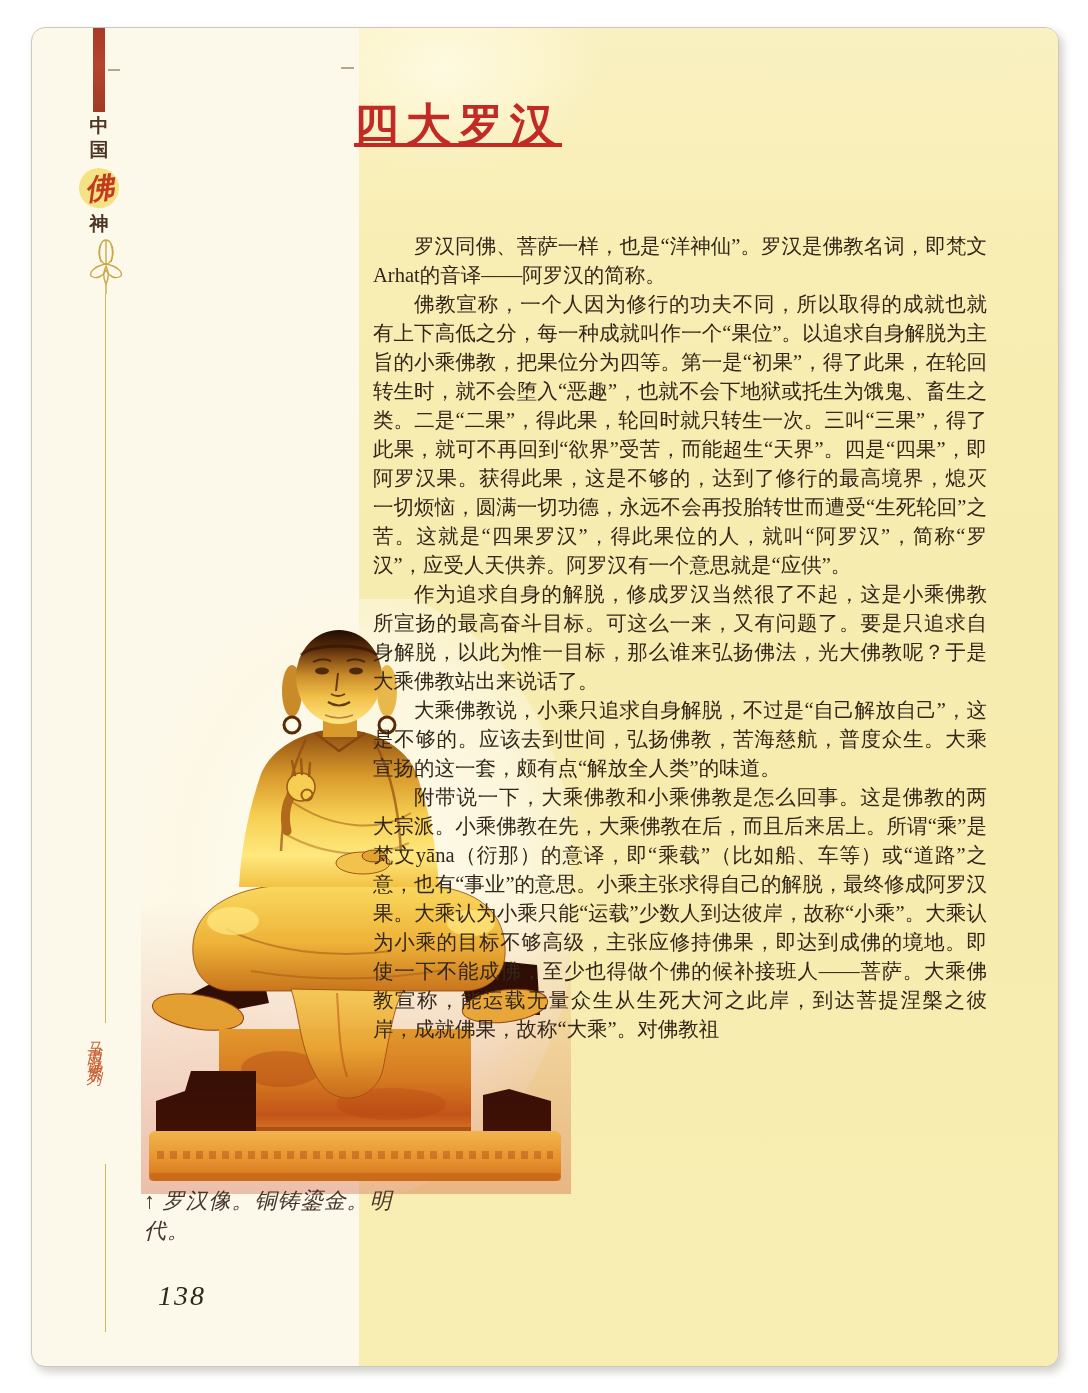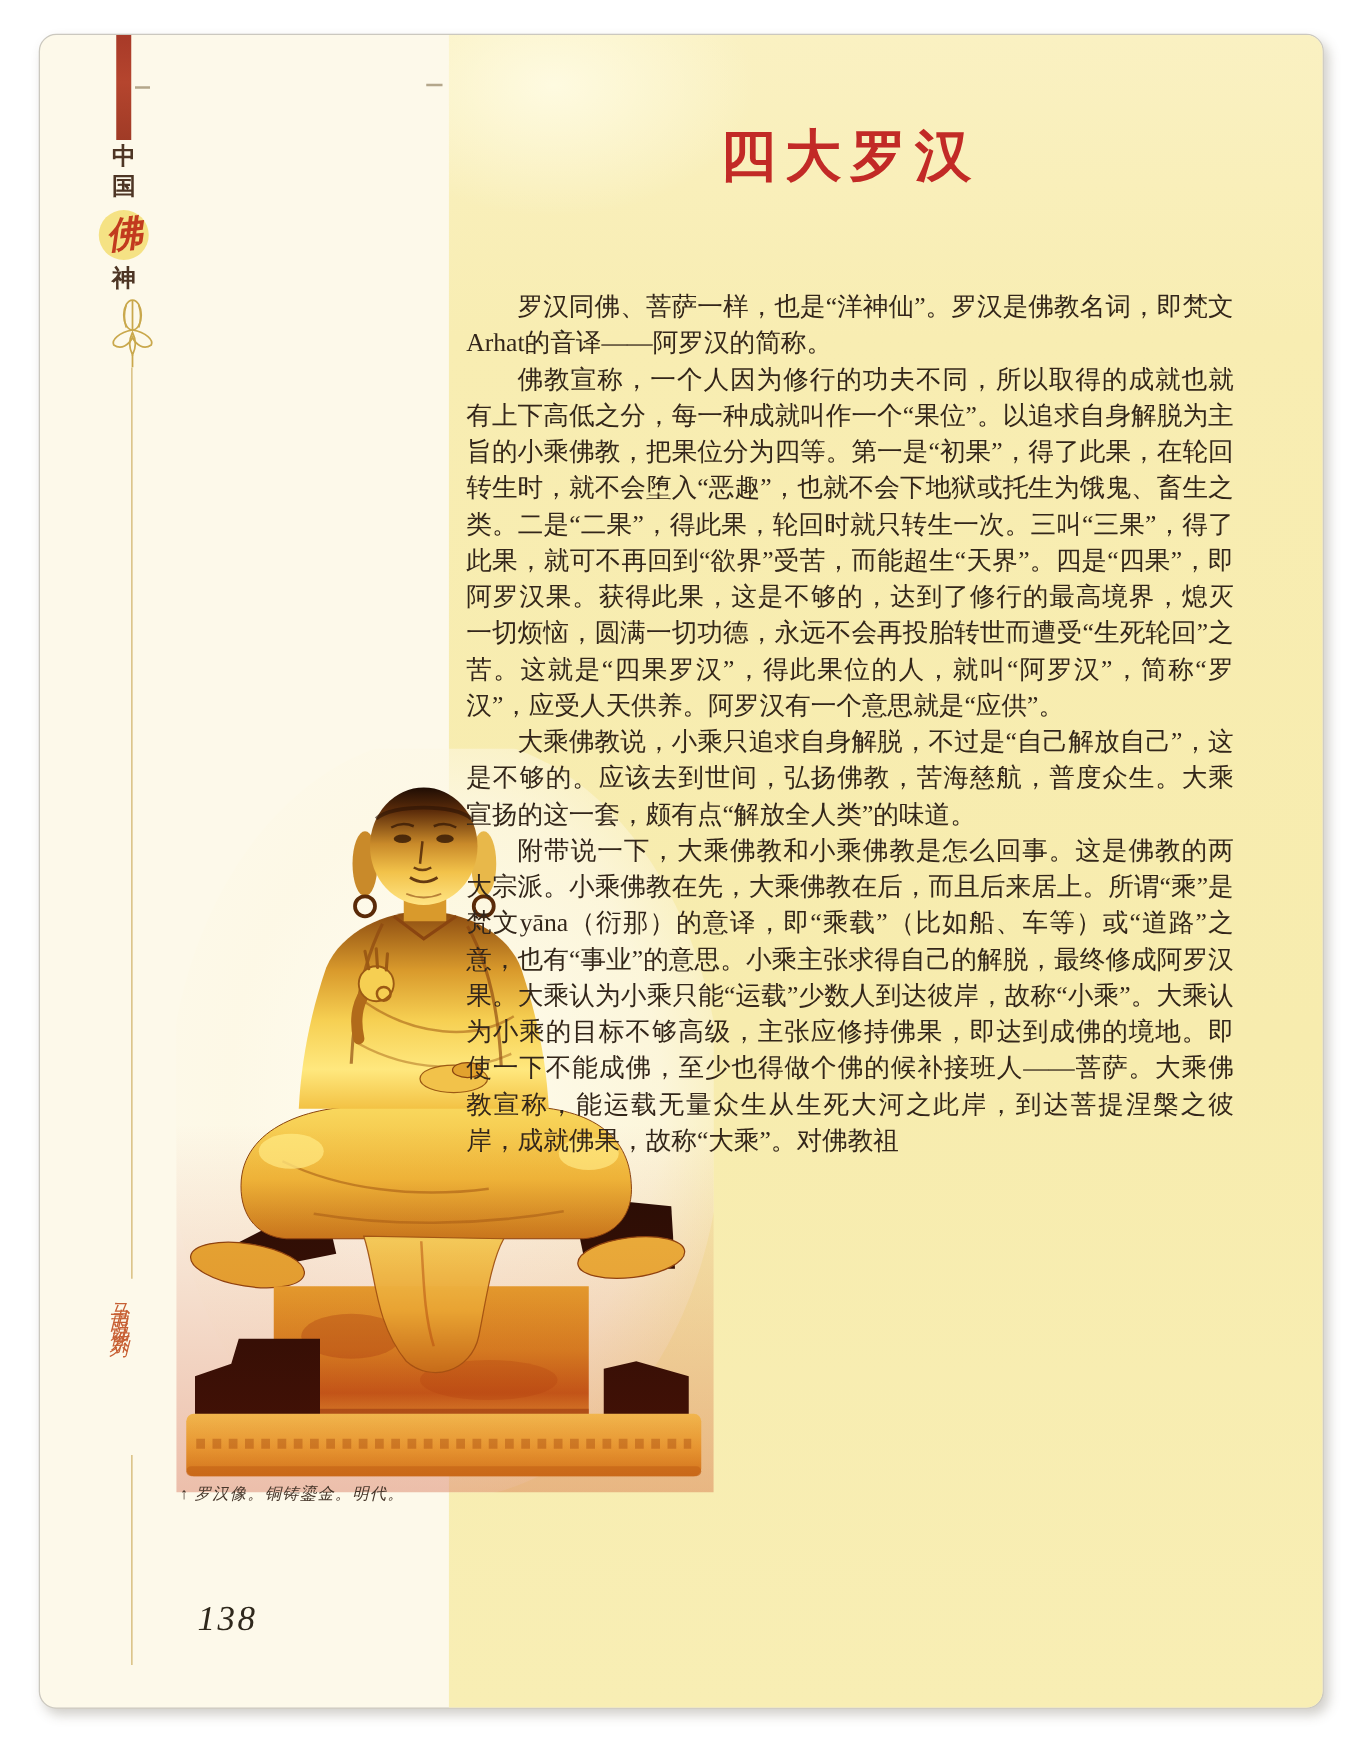--- a/index.html
+++ b/index.html
@@ -37,36 +37,36 @@
   .gold-line.seg2{top:1136px;height:168px;}
 
   .series-script{position:absolute;left:52px;top:1002px;height:150px;
     writing-mode:vertical-rl;text-orientation:upright;
     font-size:15px;letter-spacing:5px;color:#c75f33;font-style:italic;}
 
   .page-number{position:absolute;left:126px;top:1252px;font-size:28px;font-style:italic;
     color:#2f281c;letter-spacing:2px;}
 
   
-  .title{position:absolute;left:341px;top:70px;width:614px;margin:0;text-align:center;
-    font-size:45px;font-weight:bold;color:#c22a26;letter-spacing:7px;line-height:1.2;}
+  .title{position:absolute;left:322px;top:70px;width:614px;margin:0;text-align:left;
+    font-size:45px;font-weight:bold;color:#c22a26;letter-spacing:7px;line-height:1.2;text-decoration:underline;}
 
   .article{position:absolute;left:341px;top:204px;width:614px;z-index:2;
     font-size:20.5px;line-height:29px;color:#33261a;text-align:justify;}
   .article p{margin:0;text-indent:2em;}
 
   .wrap-spacer{float:left;width:135px;height:624px;shape-margin:6px;
     shape-outside:polygon(0px 56px,44px 58px,58px 88px,70px 118px,80px 150px,88px 185px,
       98px 220px,106px 255px,113px 290px,119px 325px,124px 360px,126px 395px,120px 430px,
       112px 460px,102px 490px,92px 520px,82px 550px,70px 580px,58px 610px,50px 623px,0px 623px);}
 
   .statue{position:absolute;left:109px;top:571px;width:430px;height:595px;z-index:1;}
 
   .figure-caption{position:absolute;left:112px;top:1158px;width:260px;z-index:2;
-    font-size:13px;color:#46362a;font-style:italic;letter-spacing:1px;}
+    font-size:22px;color:#46362a;font-style:italic;letter-spacing:1px;}
 </style>
 </head>
 <body>
 
 <div class="page">
 
   <div class="col-yellow"></div>
 
   <div class="red-bar"></div>
   <div class="tick tick-1"></div>
@@ -98,20 +98,21 @@
 
   <div class="series-script">马书田说神系列</div>
 
   <div class="page-number">138</div>
 
   <h1 class="title">四大罗汉</h1>
 
   <div class="article">
     <p>罗汉同佛、菩萨一样，也是“洋神仙”。罗汉是佛教名词，即梵文Arhat的音译——阿罗汉的简称。</p>
     <p>佛教宣称，一个人因为修行的功夫不同，所以取得的成就也就有上下高低之分，每一种成就叫作一个“果位”。以追求自身解脱为主旨的小乘佛教，把果位分为四等。第一是“初果”，得了此果，在轮回转生时，就不会堕入“恶趣”，也就不会下地狱或托生为饿鬼、畜生之类。二是“二果”，得此果，轮回时就只转生一次。三叫“三果”，得了此果，就可不再回到“欲界”受苦，而能超生“天界”。四是“四果”，即阿罗汉果。获得此果，这是不够的，达到了修行的最高境界，熄灭一切烦恼，圆满一切功德，永远不会再投胎转世而遭受“生死轮回”之苦。这就是“四果罗汉”，得此果位的人，就叫“阿罗汉”，简称“罗汉”，应受人天供养。阿罗汉有一个意思就是“应供”。</p>
+    <p>作为追求自身的解脱，修成罗汉当然很了不起，这是小乘佛教所宣扬的最高奋斗目标。可这么一来，又有问题了。要是只追求自身解脱，以此为惟一目标，那么谁来弘扬佛法，光大佛教呢？于是大乘佛教站出来说话了。</p>
     <p>大乘佛教说，小乘只追求自身解脱，不过是“自己解放自己”，这是不够的。应该去到世间，弘扬佛教，苦海慈航，普度众生。大乘宣扬的这一套，颇有点“解放全人类”的味道。</p>
     <p>附带说一下，大乘佛教和小乘佛教是怎么回事。这是佛教的两大宗派。小乘佛教在先，大乘佛教在后，而且后来居上。所谓“乘”是梵文yāna（衍那）的意译，即“乘载”（比如船、车等）或“道路”之意，也有“事业”的意思。小乘主张求得自己的解脱，最终修成阿罗汉果。大乘认为小乘只能“运载”少数人到达彼岸，故称“小乘”。大乘认为小乘的目标不够高级，主张应修持佛果，即达到成佛的境地。即使一下不能成佛，至少也得做个佛的候补接班人——菩萨。大乘佛教宣称，能运载无量众生从生死大河之此岸，到达菩提涅槃之彼岸，成就佛果，故称“大乘”。对佛教祖</p>
   </div>
 
   <svg class="statue" viewBox="0 0 430 595">
     <defs>
       <radialGradient id="halo" cx="50%" cy="48%" r="60%">
         <stop offset="0%" stop-color="#fffdf3" stop-opacity="0.97"></stop>
         <stop offset="65%" stop-color="#fdf8e5" stop-opacity="0.8"></stop>
         <stop offset="100%" stop-color="#fdf8e5" stop-opacity="0"></stop>

